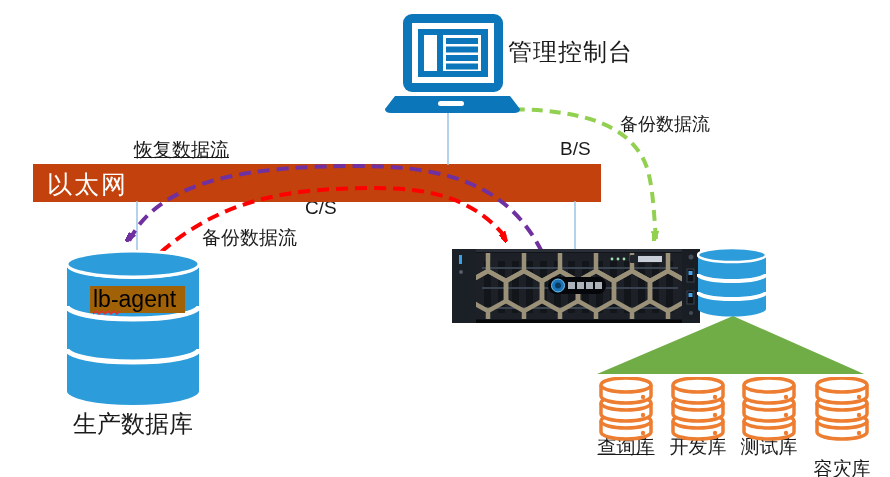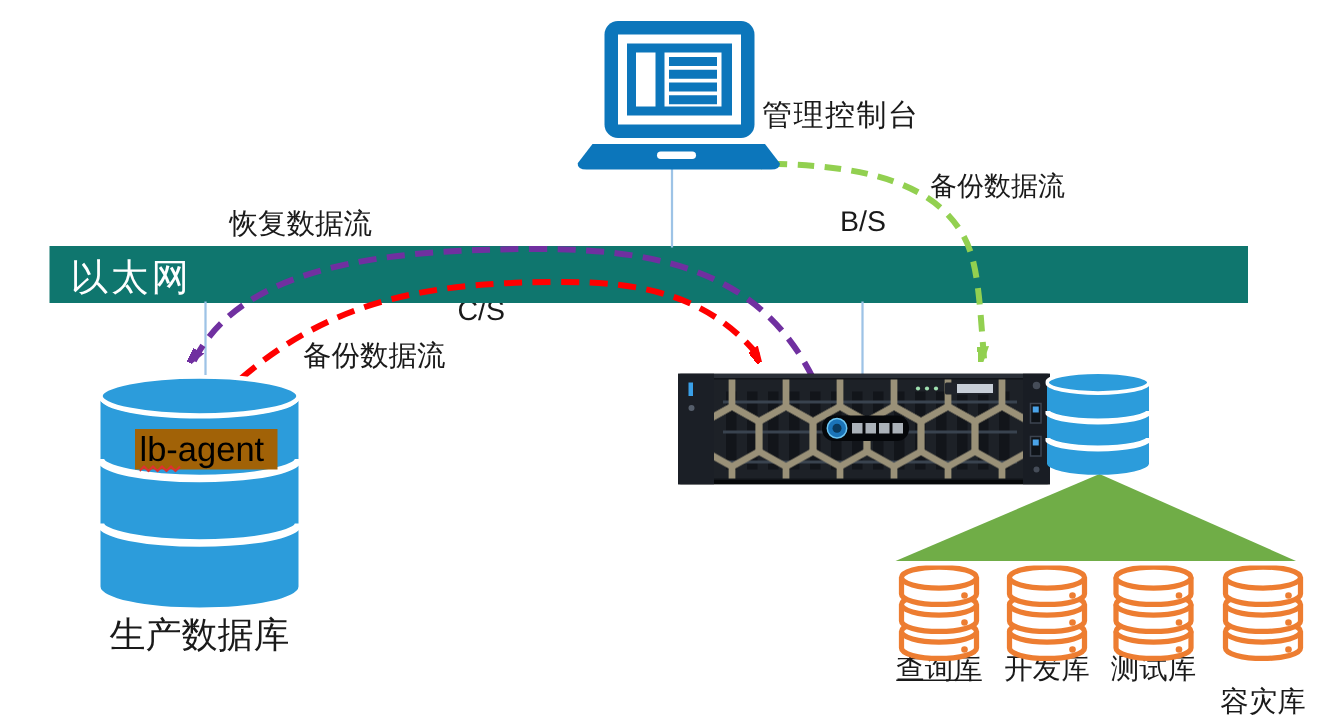--- a/index.html
+++ b/index.html
@@ -6,22 +6,22 @@
   #canvas{
     position:relative;width:890px;height:477px;background:#ffffff;overflow:hidden;
     font-family:"Liberation Sans", sans-serif;
   }
   .abs{position:absolute;}
   .label{
     position:absolute;color:#1a1a1a;white-space:nowrap;
     font-family:"Liberation Sans", sans-serif;line-height:1.15;
   }
   #ethernet-bar{
-    position:absolute;left:33px;top:164px;width:799px;height:38px;
-    background:#0f766e;z-index:1;
+    position:absolute;left:33px;top:164px;width:568px;height:38px;
+    background:#c2410c;z-index:1;
   }
   #ethernet-label{
     position:absolute;left:14px;top:4px;color:#ffffff;font-size:25px;
     letter-spacing:2px;
   }
   #connector-layer{position:absolute;left:0;top:0;z-index:2;pointer-events:none;}
   .icon-layer{z-index:3;}
   #lb-agent-badge{
     position:absolute;left:90px;top:286px;width:95px;height:27px;
     background:#a16207;color:#000;font-size:23px;z-index:4;
@@ -77,21 +77,21 @@
     <rect x="33" y="15" width="70" height="48" fill="#0C76BB"></rect>
     <rect x="39" y="21" width="13" height="36" fill="#ffffff"></rect>
     <rect x="58" y="21" width="38" height="36" fill="#ffffff"></rect>
     <rect x="61" y="24" width="32" height="6" fill="#0C76BB"></rect>
     <rect x="61" y="32.5" width="32" height="6" fill="#0C76BB"></rect>
     <rect x="61" y="41" width="32" height="6" fill="#0C76BB"></rect>
     <rect x="61" y="49.5" width="32" height="6" fill="#0C76BB"></rect>
     <path d="M10,82 L125,82 L135,95 Q135,99 129,99 L6,99 Q0,99 0,95 Z" fill="#0C76BB"></path>
     <rect x="53" y="87" width="26" height="5" rx="2.5" fill="#ffffff"></rect>
   </svg>
-  <div class="label" style="left:508px;top:66px;font-size:20px;letter-spacing:1px;">管理控制台</div>
+  <div class="label" style="left:508px;top:38px;font-size:24px;letter-spacing:1px;">管理控制台</div>
 
   <svg class="abs icon-layer" style="left:66px;top:250px;" width="134" height="156" viewBox="0 0 134 156">
     <path d="M1,16 L1,141 A66,14 0 0 0 133,141 L133,16 A66,13 0 0 1 67,29 A66,13 0 0 1 1,16 Z" fill="#2C9CDB"></path>
     <ellipse cx="67" cy="14" rx="66" ry="13" fill="#2C9CDB" stroke="#ffffff" stroke-width="3"></ellipse>
     <path d="M1,56 A66,13 0 0 0 133,56" fill="none" stroke="#ffffff" stroke-width="5"></path>
     <path d="M1,99 A66,13 0 0 0 133,99" fill="none" stroke="#ffffff" stroke-width="5"></path>
   </svg>
   <div id="lb-agent-badge">
     <span>lb-agent</span>
     <svg id="lb-agent-squiggle" width="28" height="5" viewBox="0 0 28 5">
@@ -231,19 +231,19 @@
       <circle cx="45" cy="20" r="2.2"></circle>
         <circle cx="45" cy="38" r="2.2"></circle>
         <circle cx="45" cy="56" r="2.2"></circle>
     </g>
   </svg>
   <div class="label db-group-label" style="left:595px;top:436px;width:62px;text-decoration:underline;">查询库</div>
   <div class="label db-group-label" style="left:667px;top:436px;width:62px;">开发库</div>
   <div class="label db-group-label" style="left:738px;top:436px;width:62px;">测试库</div>
   <div class="label db-group-label" style="left:811px;top:436px;width:62px;margin-top:22px;">容灾库</div>
 
-  <div class="label flow-label" style="left:153px;top:139px;">恢复数据流</div>
+  <div class="label flow-label" style="left:134px;top:139px;text-decoration:underline;">恢复数据流</div>
   <div class="label flow-label" style="left:305px;top:197px;">C/S</div>
   <div class="label flow-label" style="left:202px;top:227px;">备份数据流</div>
   <div class="label" style="left:620px;top:114px;font-size:18px;">备份数据流</div>
   <div class="label flow-label" style="left:560px;top:138px;">B/S</div>
 
 </div>
 
 </body></html>

